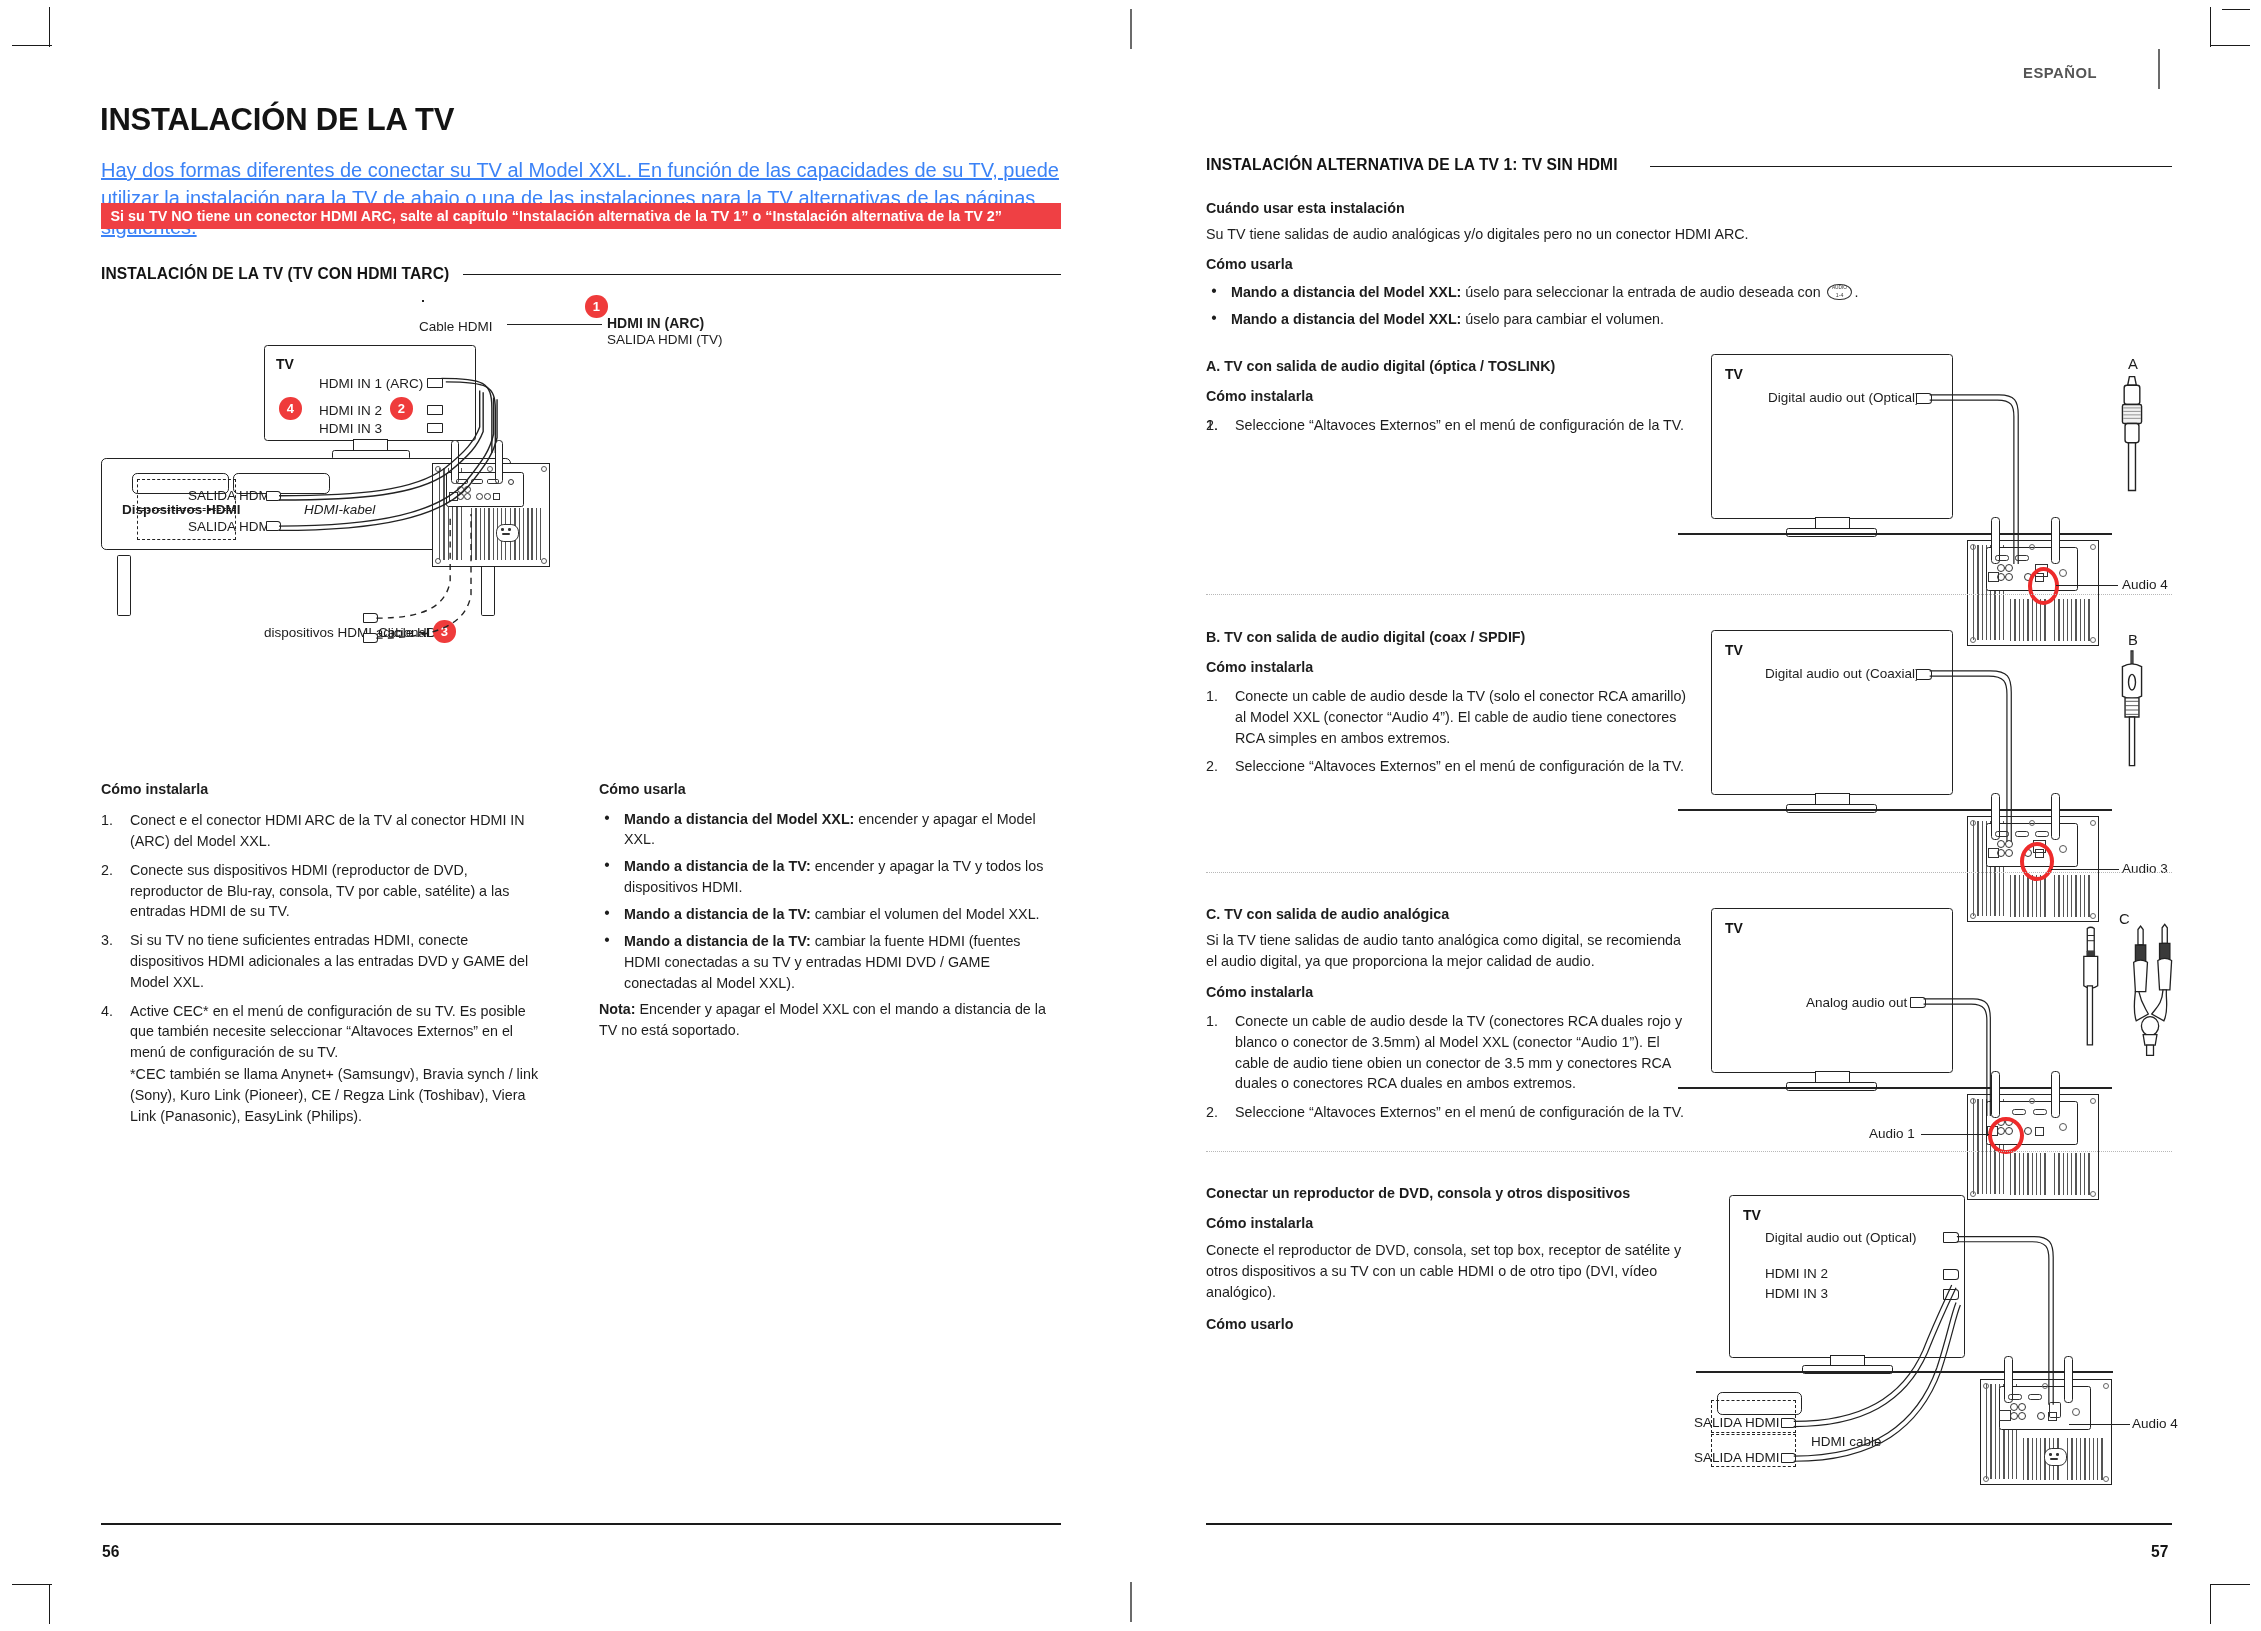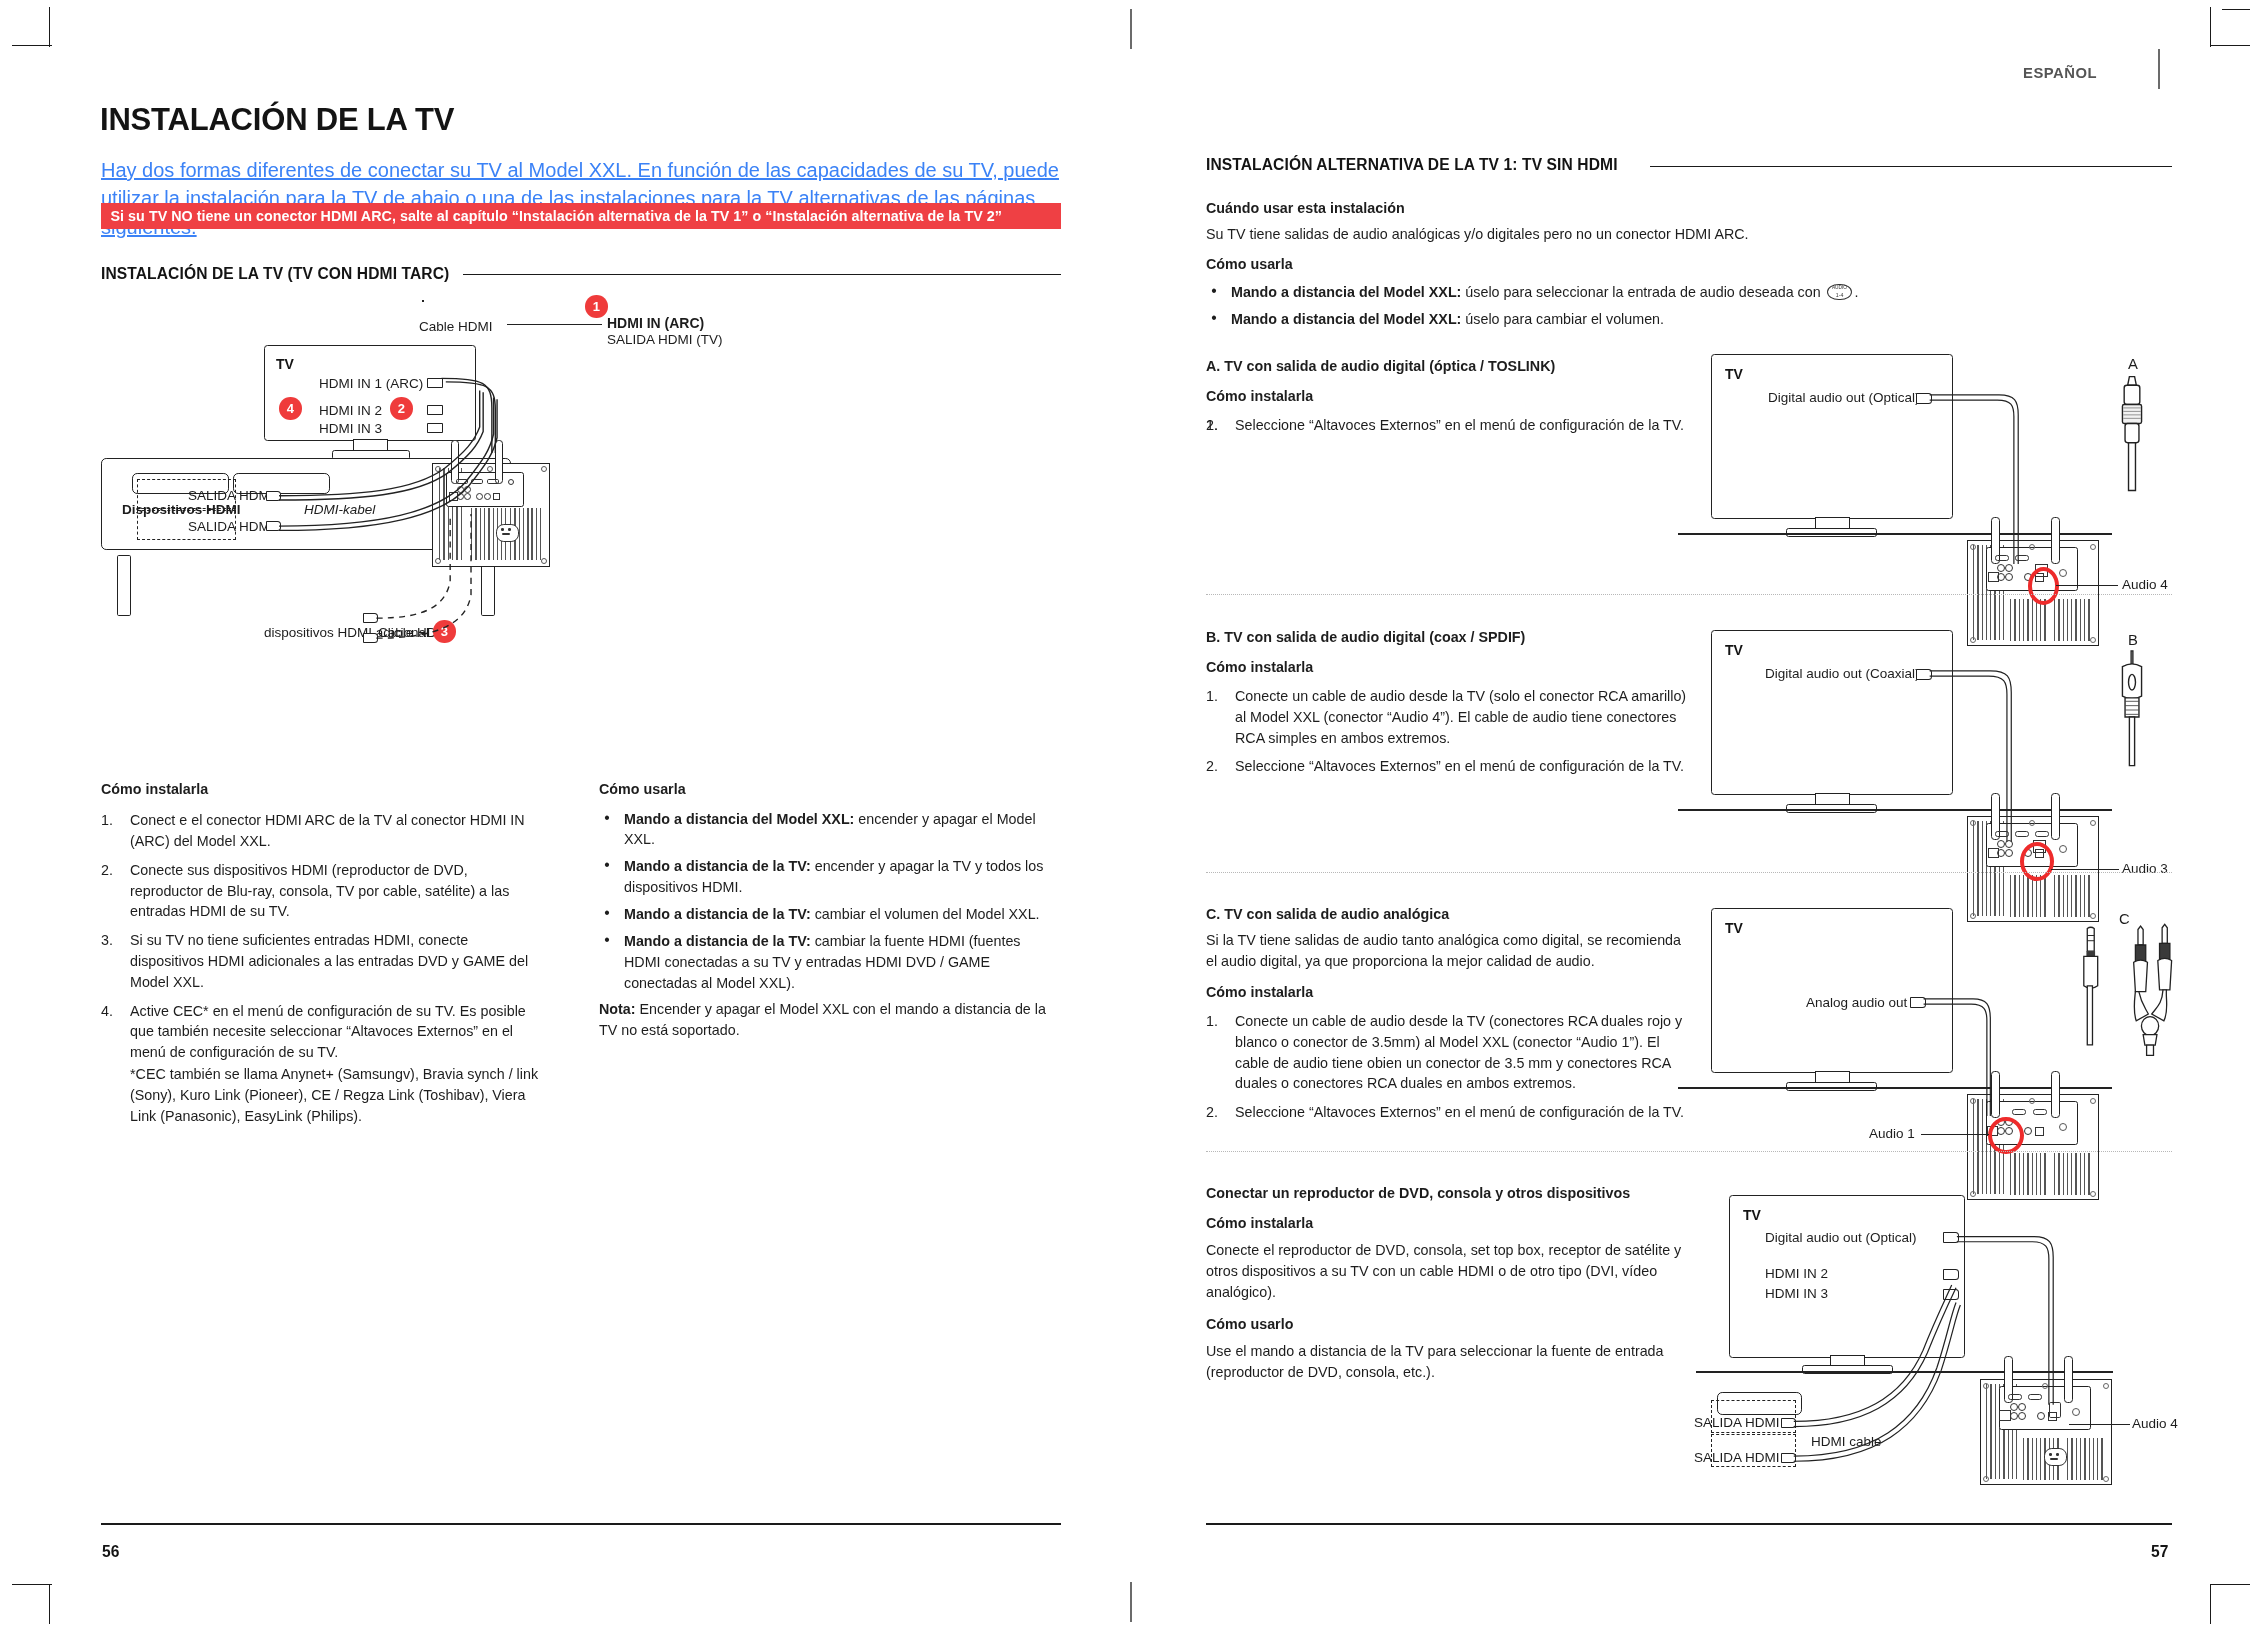--- a/index.html
+++ b/index.html
@@ -509,21 +509,20 @@
       </svg>
     </div>
 
     <div class="dotted" style="left:75px;top:1151px;width:966px;"></div>
 
     <div class="tb" style="left:75px;top:1183px;width:486px;">
       <div class="sub" style="margin-bottom:9.5px;">Conectar un reproductor de DVD, consola y otros dispositivos</div>
       <div class="sub" style="margin-bottom:6px;">Cómo instalarla</div>
       <div style="margin-bottom:11.3px;">Conecte el reproductor de DVD, consola, set top box, receptor de satélite y otros dispositivos a su TV con un cable HDMI o de otro tipo (DVI, vídeo analógico).</div>
       <div class="sub" style="margin-bottom:6px;">Cómo usarlo</div>
-      <div>Use el mando a distancia de la TV para seleccionar la fuente de entrada (reproductor de DVD, consola, etc.).</div>
     </div>
 
     <div class="dg" style="left:556px;top:1181px;width:503px;height:260px;">
       <div class="tvbox" style="left:42px;top:14px;width:234px;height:161px;"></div>
       <div class="tvlabel" style="left:56px;top:26px;">TV</div>
       <div class="port" style="left:78px;top:49px;">Digital audio out (Optical)</div>
       <div class="port" style="left:78px;top:85px;">HDMI IN 2</div>
       <div class="port" style="left:78px;top:105px;">HDMI IN 3</div>
       <div class="conn" style="left:256px;top:51px;width:14px;height:8.7px;border-radius:0.9px 3.5px 3.5px 0.9px;"></div>
       <div class="conn" style="left:256px;top:88px;width:14px;height:8.7px;border-radius:0.9px 3.5px 3.5px 0.9px;"></div>

